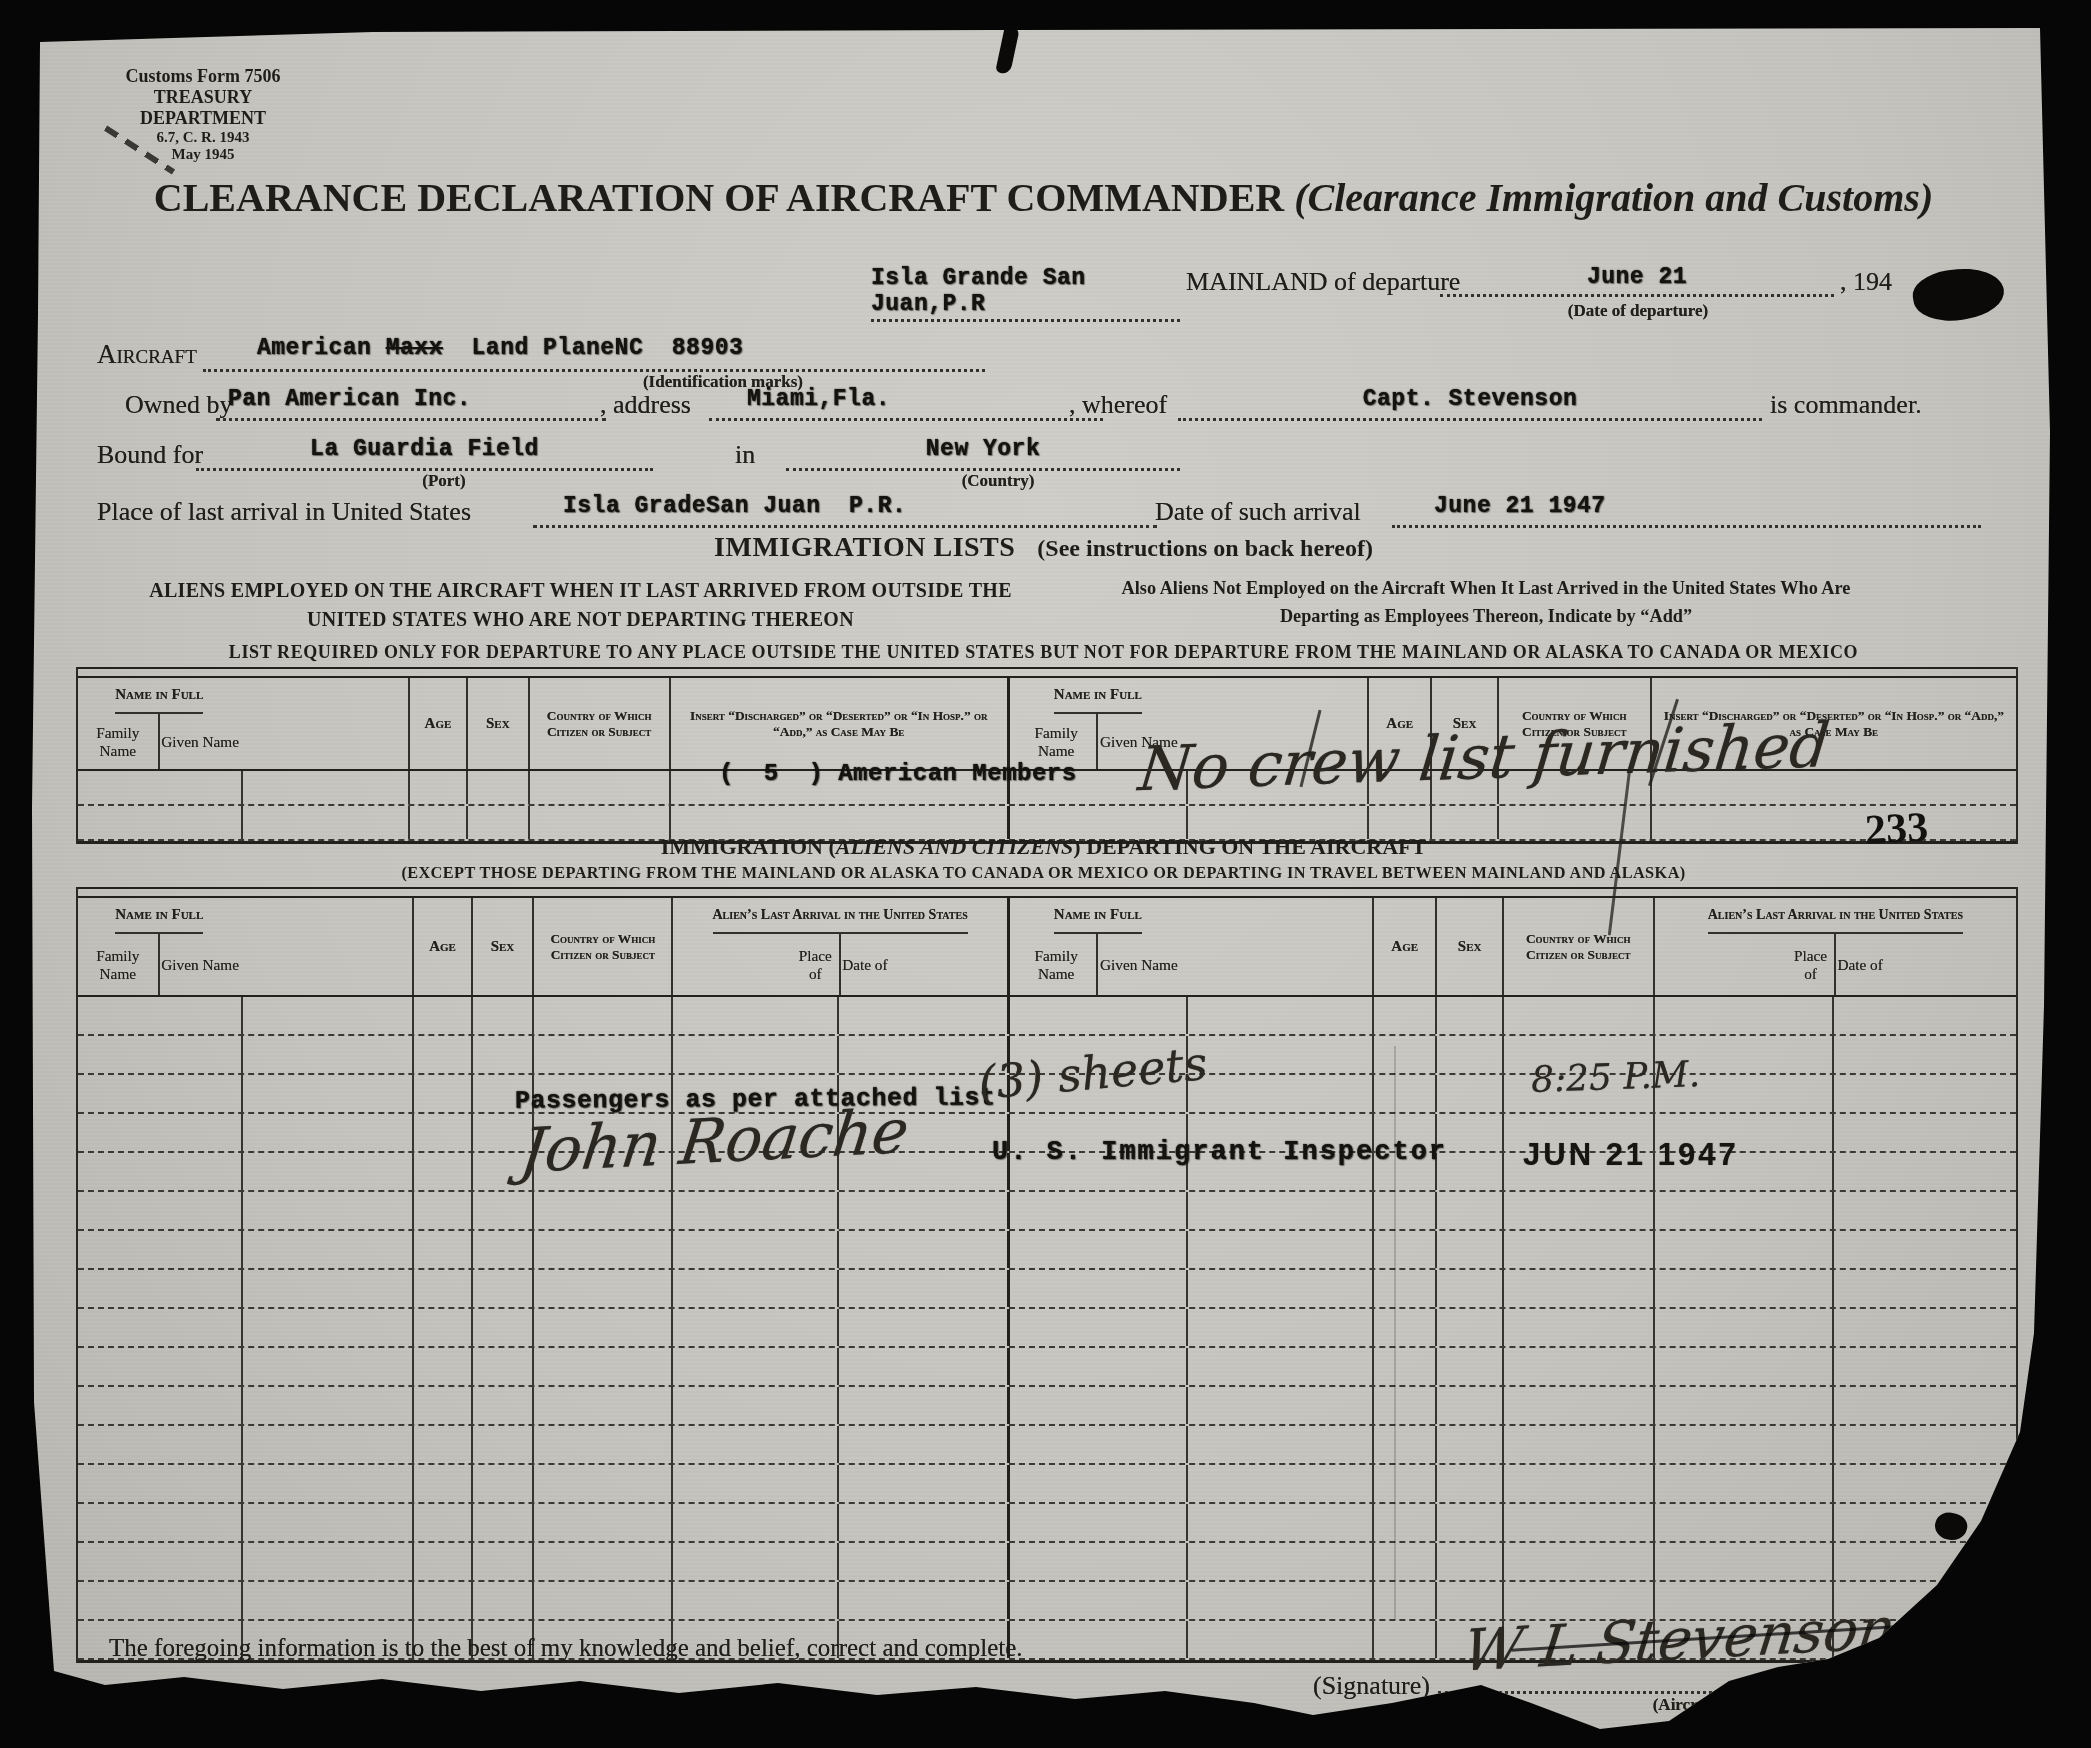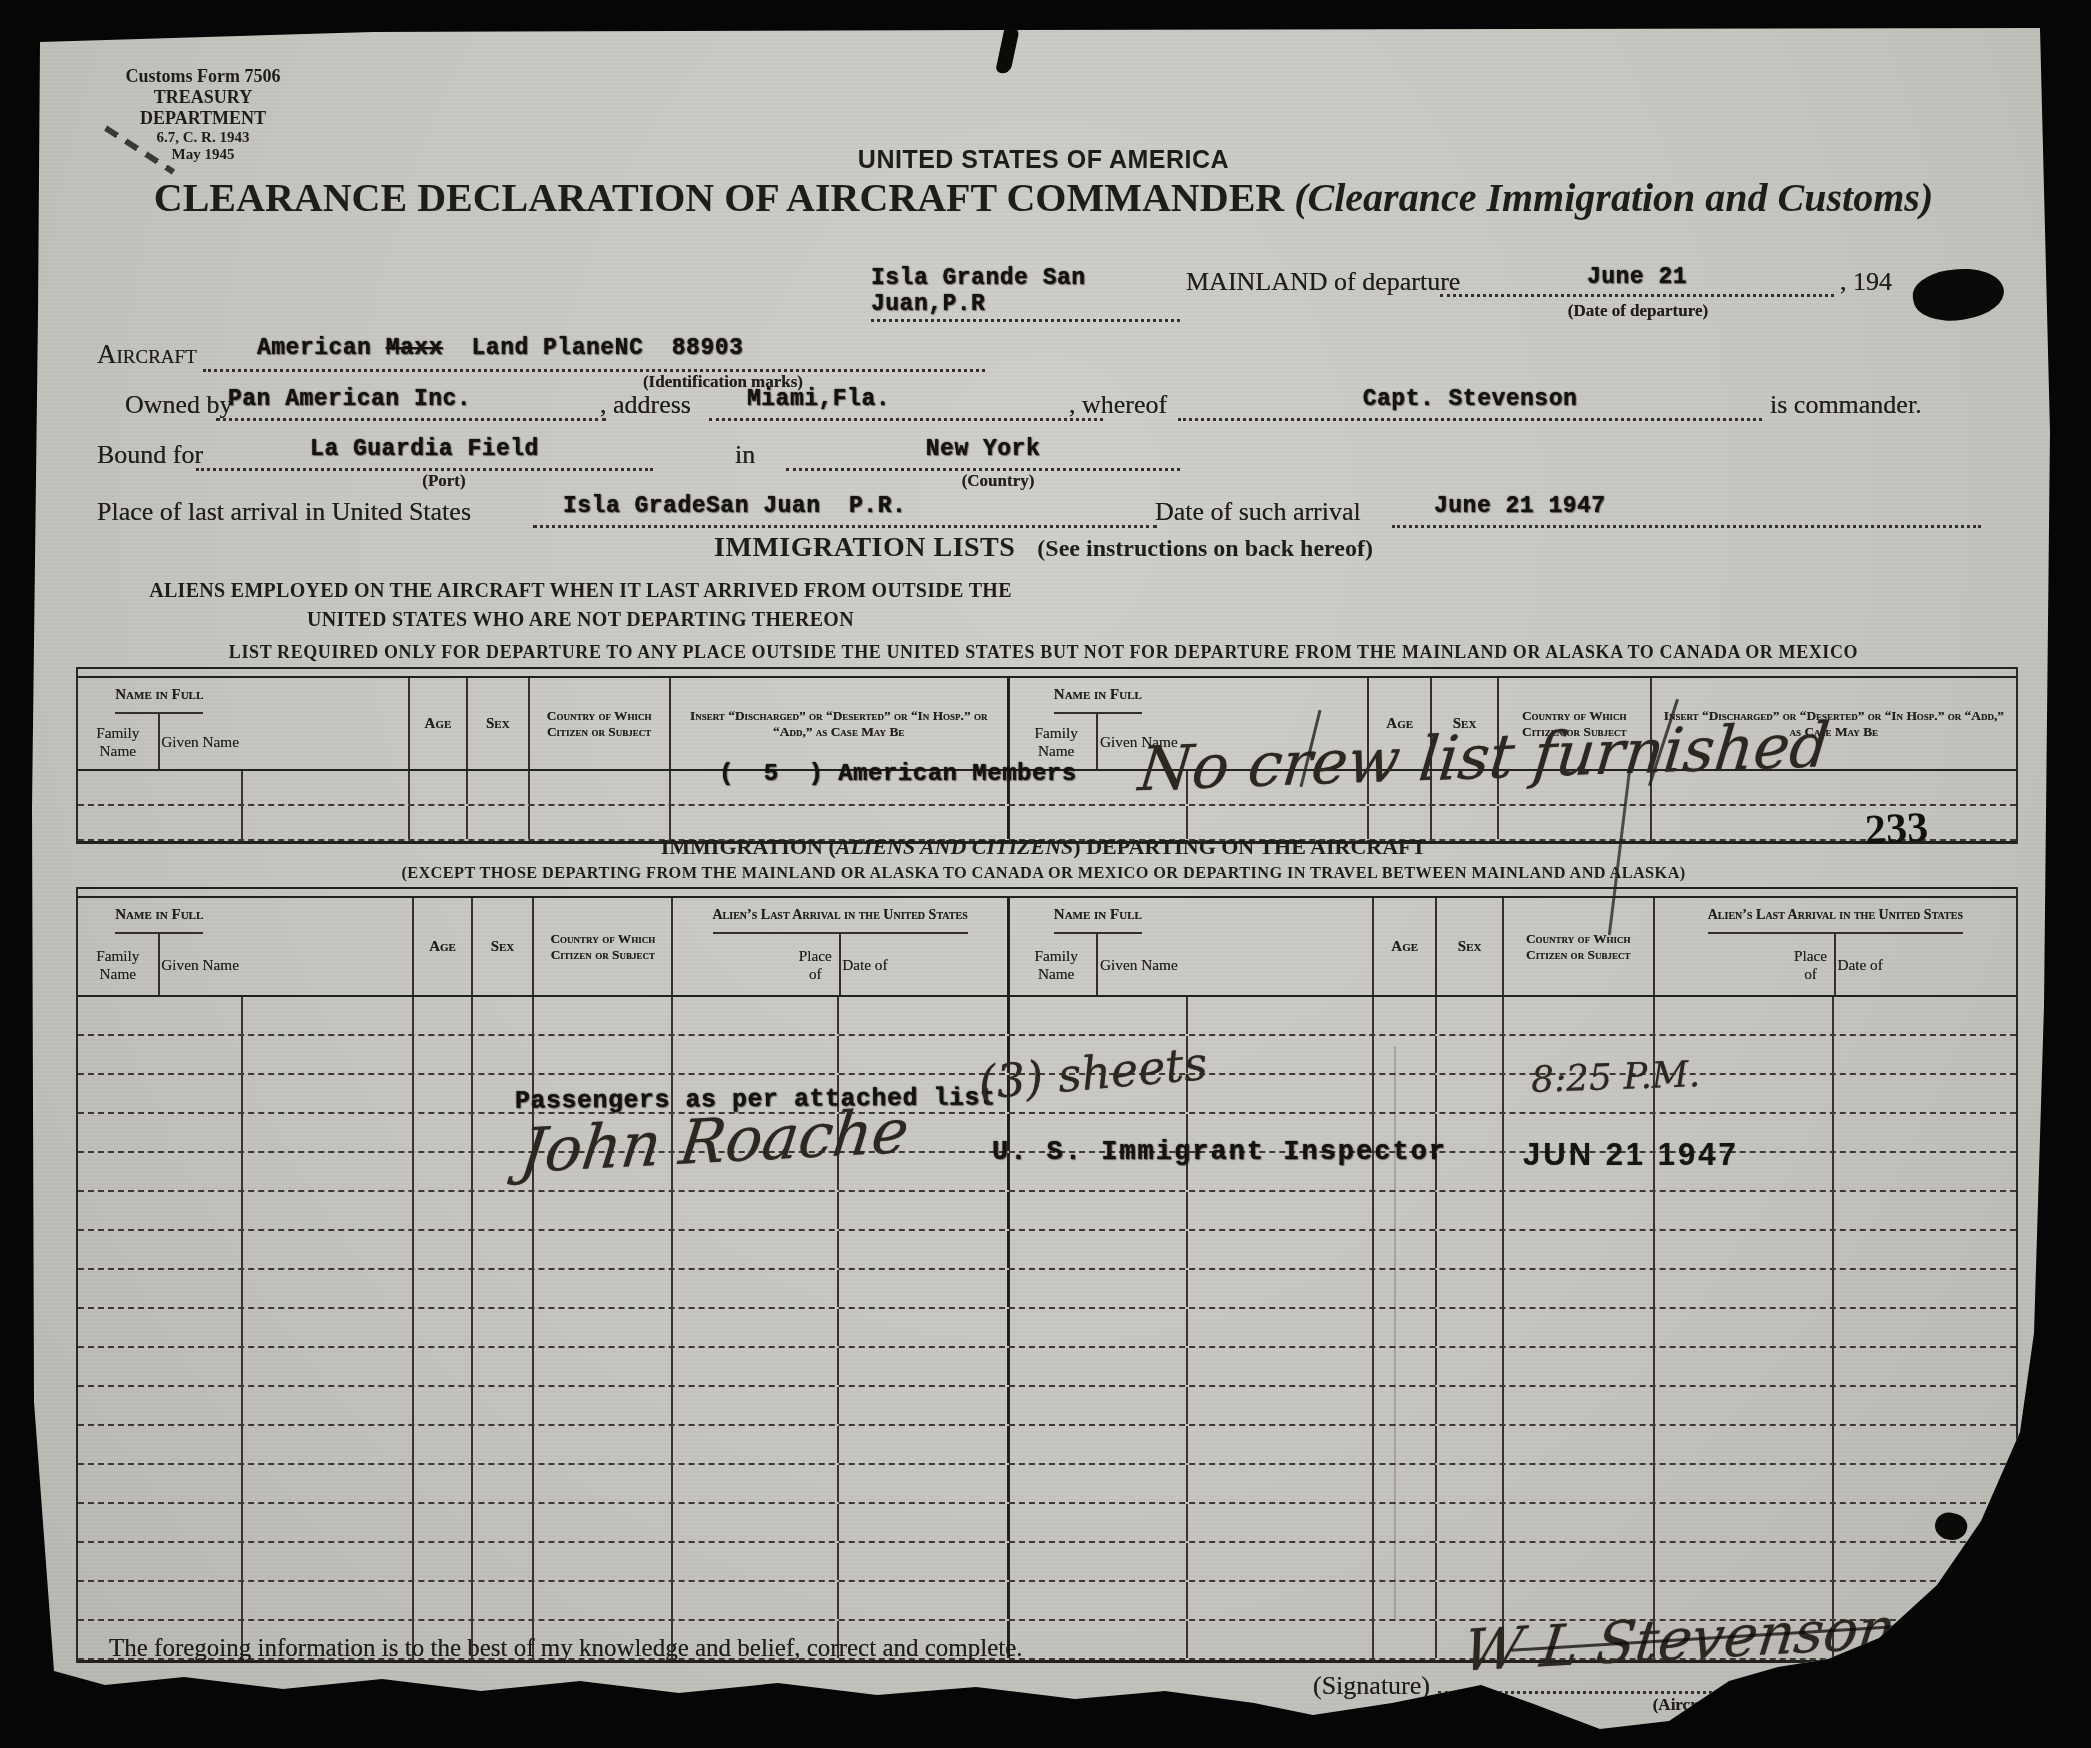--- a/index.html
+++ b/index.html
@@ -64,21 +64,20 @@
 
 <div id="paper">
 
   <div class="abs" style="left:63px;top:50px;width:228px;text-align:center;">
     <div class="b" style="font-size:18px;">Customs Form 7506</div>
     <div class="b" style="font-size:18px;">TREASURY DEPARTMENT</div>
     <div class="b" style="font-size:15px;">6.7, C. R. 1943</div>
     <div class="b" style="font-size:15px;">May 1945</div>
   </div>
 
-  <div class="abs ctr b" style="left:0;right:0;top:129px;font-size:25px;font-family:'Liberation Sans',sans-serif;letter-spacing:0.5px;">UNITED STATES OF AMERICA</div>
   <div class="abs ctr" style="left:30px;right:30px;top:158px;font-size:40px;">
     <span class="b">CLEARANCE DECLARATION OF AIRCRAFT COMMANDER </span><span class="b" style="font-style:italic;">(Clearance Immigration and Customs)</span>
   </div>
 
   <div class="abs typed dotl" style="left:845px;top:249px;width:309px;font-size:23px;padding-bottom:2px;">Isla Grande San Juan,P.R</div>
   <div class="abs lbl" style="left:1160px;top:251px;">MAINLAND of departure</div>
   <div class="abs dotl ctr" style="left:1414px;top:248px;width:394px;height:30px;">
     <span class="typed" style="font-size:23px;">June 21</span>
   </div>
   <div class="abs lbl" style="left:1814px;top:251px;">, 194</div>
@@ -123,20 +122,21 @@
   <div class="abs dotl" style="left:1366px;top:477px;width:547px;height:32px;padding-left:42px;">
     <span class="typed" style="font-size:23px;">June 21 1947</span>
   </div>
 
   <div class="abs ctr" style="left:0;right:0;top:515px;">
     <span class="b" style="font-size:28px;letter-spacing:0.5px;">IMMIGRATION LISTS</span>
     <span class="b" style="font-size:24px;margin-left:18px;">(See instructions on back hereof)</span>
   </div>
 
   <div class="abs b ctr" style="left:119px;top:560px;width:871px;font-size:20px;line-height:1.45;letter-spacing:0.3px;">ALIENS EMPLOYED ON THE AIRCRAFT WHEN IT LAST ARRIVED FROM OUTSIDE THE UNITED STATES WHO ARE NOT DEPARTING THEREON</div>
+  <div class="abs b ctr" style="left:1069px;top:558px;width:782px;font-size:18.3px;line-height:1.55;">Also Aliens Not Employed on the Aircraft When It Last Arrived in the United States Who Are Departing as Employees Thereon, Indicate by “Add”</div>
 
   <div class="abs b ctr" style="left:59px;right:59px;top:626px;font-size:18px;letter-spacing:0.6px;">LIST REQUIRED ONLY FOR DEPARTURE TO ANY PLACE OUTSIDE THE UNITED STATES BUT NOT FOR DEPARTURE FROM THE MAINLAND OR ALASKA TO CANADA OR MEXICO</div>
 
   <div class="abs ftable" style="top:651px;">
     <div class="dbl"></div>
     <div class="thead-wrap" style="height:91px;">
       <div class="thalf hl crewcols">
         <div class="hcell h-nameblock first">
           <div class="h-nif sc">Name in Full</div>
           <div class="h-split">

